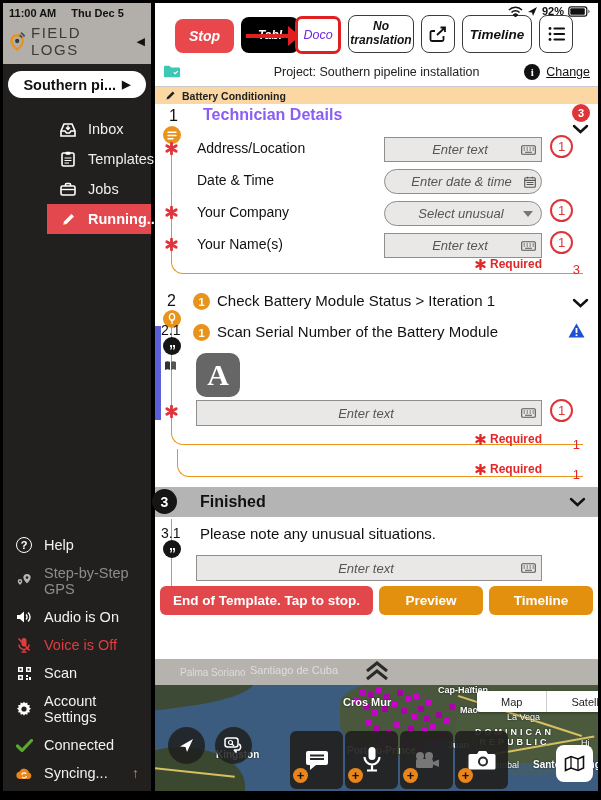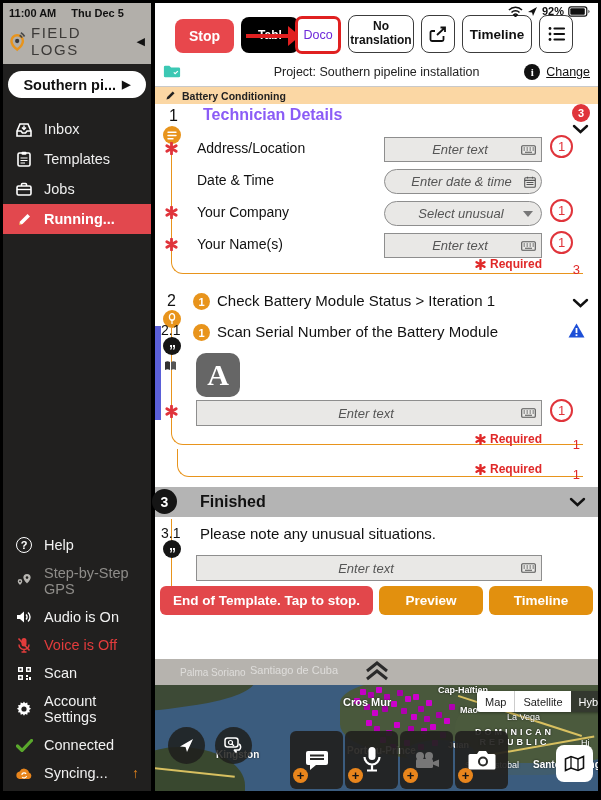--- a/index.html
+++ b/index.html
@@ -12,34 +12,34 @@
              display:flex; flex-direction:column; }
   .side-gray { background:#b2afaa; padding:4px 6px 6px 6px; }
   .statusline { font-size:11px; font-weight:700; color:#111; display:flex; gap:15px; }
   .brandrow { display:flex; align-items:center; gap:4px; margin-top:5px; }
   .brandtxt { font-size:15px; letter-spacing:1.5px; color:#3c3a38; font-weight:500; }
   .collapse { font-size:11px; color:#111; margin-left:2px; }
   .proj-pill { margin:7px 5px 4px 5px; background:#fff; border-radius:15px; height:27px;
                display:flex; align-items:center; justify-content:center; gap:6px;
                font-size:14.5px; font-weight:600; color:#111; }
   .nav-item { display:flex; align-items:center; gap:11px; padding:7px 12px; color:#efefef;
-              font-size:14.5px; }
+              font-size:14.5px;margin-left:44px; }
   .nav-item.active { background:#e2484e; color:#fff; font-weight:700; }
   .footer-item { display:flex; align-items:center; gap:11px; padding:6px 12px; color:#f1f1f1;
                  font-size:14.5px; }
   .ic { width:18px; flex:0 0 18px; display:flex; align-items:center; justify-content:center; }
   .dim { color:#8f8d8a; }
   .redtxt { color:#e23c3c; }
   .uparrow { margin-left:auto; color:#e8851c; font-weight:700; font-size:14px; }
 
   
   .main { flex:1; display:flex; flex-direction:column; background:#fff; position:relative; }
   .statusicons { position:absolute; top:2px; right:8px; display:flex; align-items:center; gap:4px;
                  font-size:11px; font-weight:600; color:#111; z-index:5; }
-  .toolbar { height:54px; display:flex; align-items:flex-end; gap:7px; padding:0 0 4px 20px; }
+  .toolbar { height:54px; display:flex; align-items:flex-end; gap:7px; padding:0 0 4px 20px;font-style:italic; }
   .btn { border:1.5px solid #3c3c3c; border-radius:8px; background:#fff; color:#111;
          font-size:13px; font-weight:600; display:flex; align-items:center; justify-content:center; }
   .stop-btn { background:#e8474c; border:none; color:#fff; width:59px; height:34px; font-size:14px;
               font-weight:700; border-radius:8px; display:flex; align-items:center; justify-content:center;}
   .tabl-wrap { position:relative; display:flex; align-items:center; height:36px; }
   .tabl-black { background:#000; border-radius:8px; width:58px; height:36px; color:#fff;
                 font-size:12px; font-weight:600; display:flex; align-items:center; justify-content:center; }
   .red-arrow-line { position:absolute; left:5px; top:17px; width:44px; height:4px; background:#e02020; z-index:2; }
   .red-arrow-head { position:absolute; left:47px; top:9px; width:0; height:0; z-index:2;
                     border-left:12px solid #e02020; border-top:10px solid transparent; border-bottom:10px solid transparent; }
@@ -115,21 +115,21 @@
   .dots { position:absolute; width:6px; height:6px; background:#c400c4; border-radius:1px;
           box-shadow: 8px 3px #b000b0, 16px -2px #cc00cc, 24px 5px #b000b0, 31px 12px #cc00cc,
           22px 17px #a800a8, 12px 21px #cc00cc, 4px 15px #b000b0, -6px 9px #cc00cc, 37px 1px #a800a8,
           45px 7px #cc00cc, 41px 19px #b000b0, 51px 25px #cc00cc, 58px 17px #a800a8, 53px 5px #cc00cc,
           64px 27px #b000b0, 61px 39px #cc00cc, 48px 37px #a800a8, 34px 33px #cc00cc, 26px 41px #b000b0,
           70px 35px #cc00cc, 76px 23px #a800a8, 66px 11px #cc00cc, 14px 37px #b000b0, 6px 31px #cc00cc,
           80px 43px #a800a8, 72px 51px #cc00cc, 58px 55px #b000b0, 44px 51px #cc00cc, 30px 55px #a800a8,
           84px 29px #cc00cc, 89px 15px #b000b0, 20px 48px #cc00cc; }
   .mapctl { position:absolute; display:flex; height:21px; font-size:11px; border-radius:3px; overflow:hidden;
             box-shadow:0 1px 3px rgba(0,0,0,0.4); }
-  .mapctl > div { display:flex; align-items:center; justify-content:center; padding:0 8px; }
+  .mapctl > div { display:flex; align-items:center; justify-content:center; padding:0 24px; }
   .mc-white { background:#fff; color:#222; }
   .mc-dark { background:rgba(40,40,40,0.65); color:#fff; }
   .circbtn { position:absolute; width:37px; height:37px; border-radius:50%; background:rgba(30,30,28,0.85);
              display:flex; align-items:center; justify-content:center; }
   .medbtn { position:absolute; width:53px; height:58px; border-radius:6px; background:rgba(34,33,30,0.92);
             display:flex; align-items:center; justify-content:center; }
   .plus { position:absolute; left:3px; bottom:6px; width:15px; height:15px; border-radius:50%;
           background:#e8851c; color:#151515; font-size:13px; font-weight:700; display:flex;
           align-items:center; justify-content:center; line-height:0; }
   .mapbtn-w { position:absolute; width:37px; height:37px; border-radius:8px; background:#fff;

